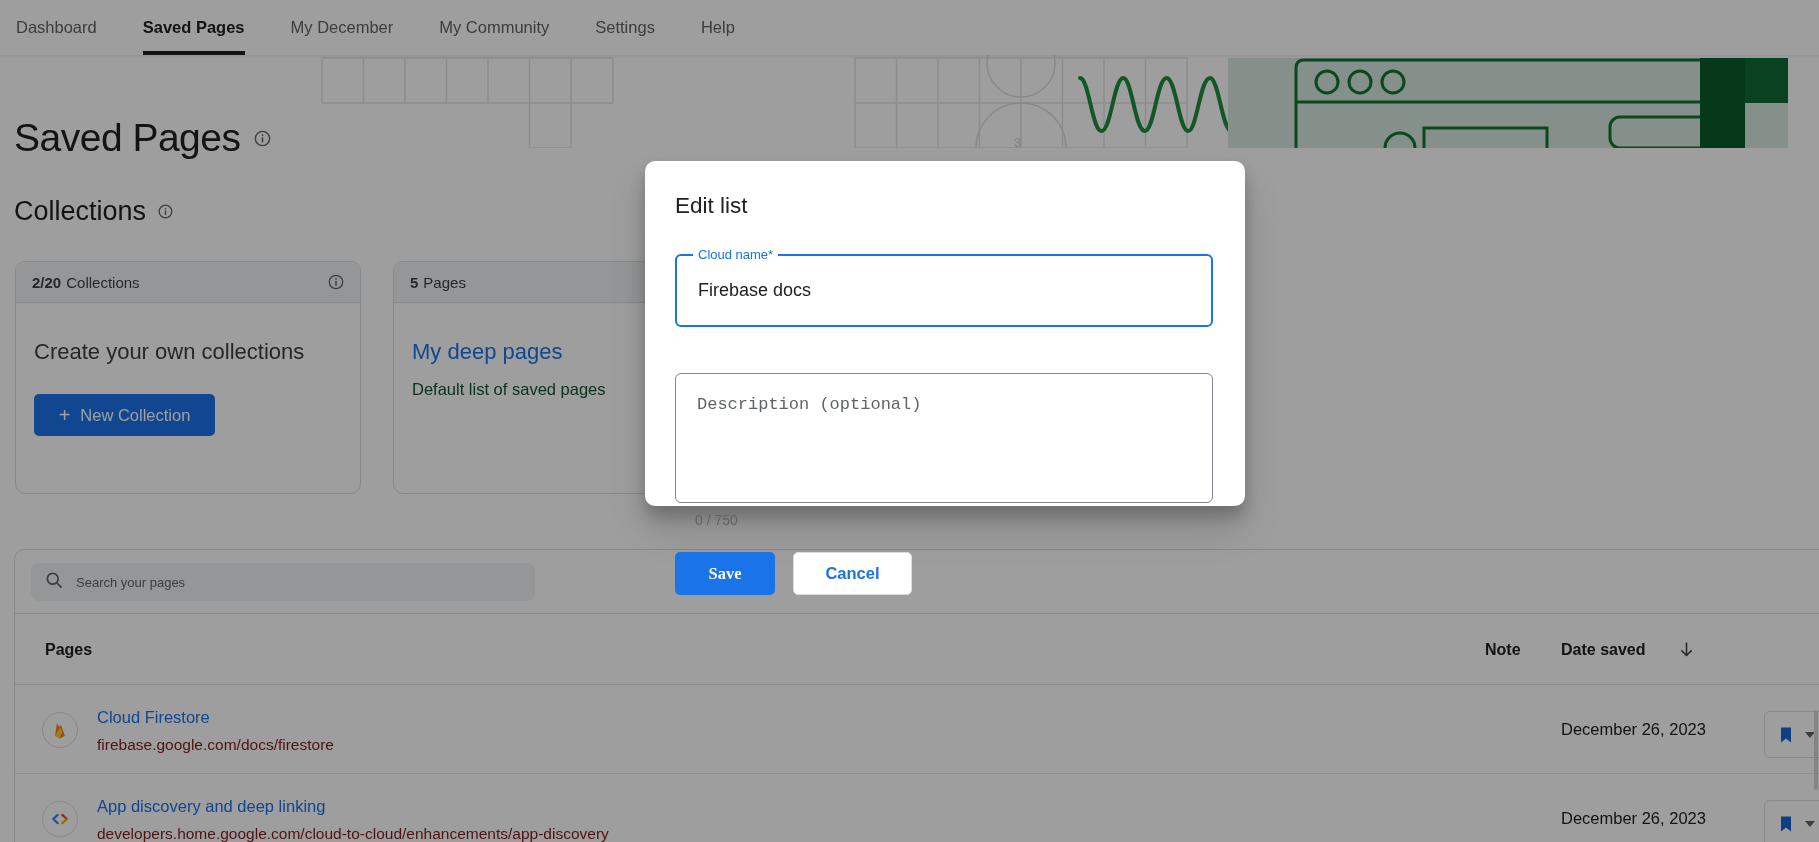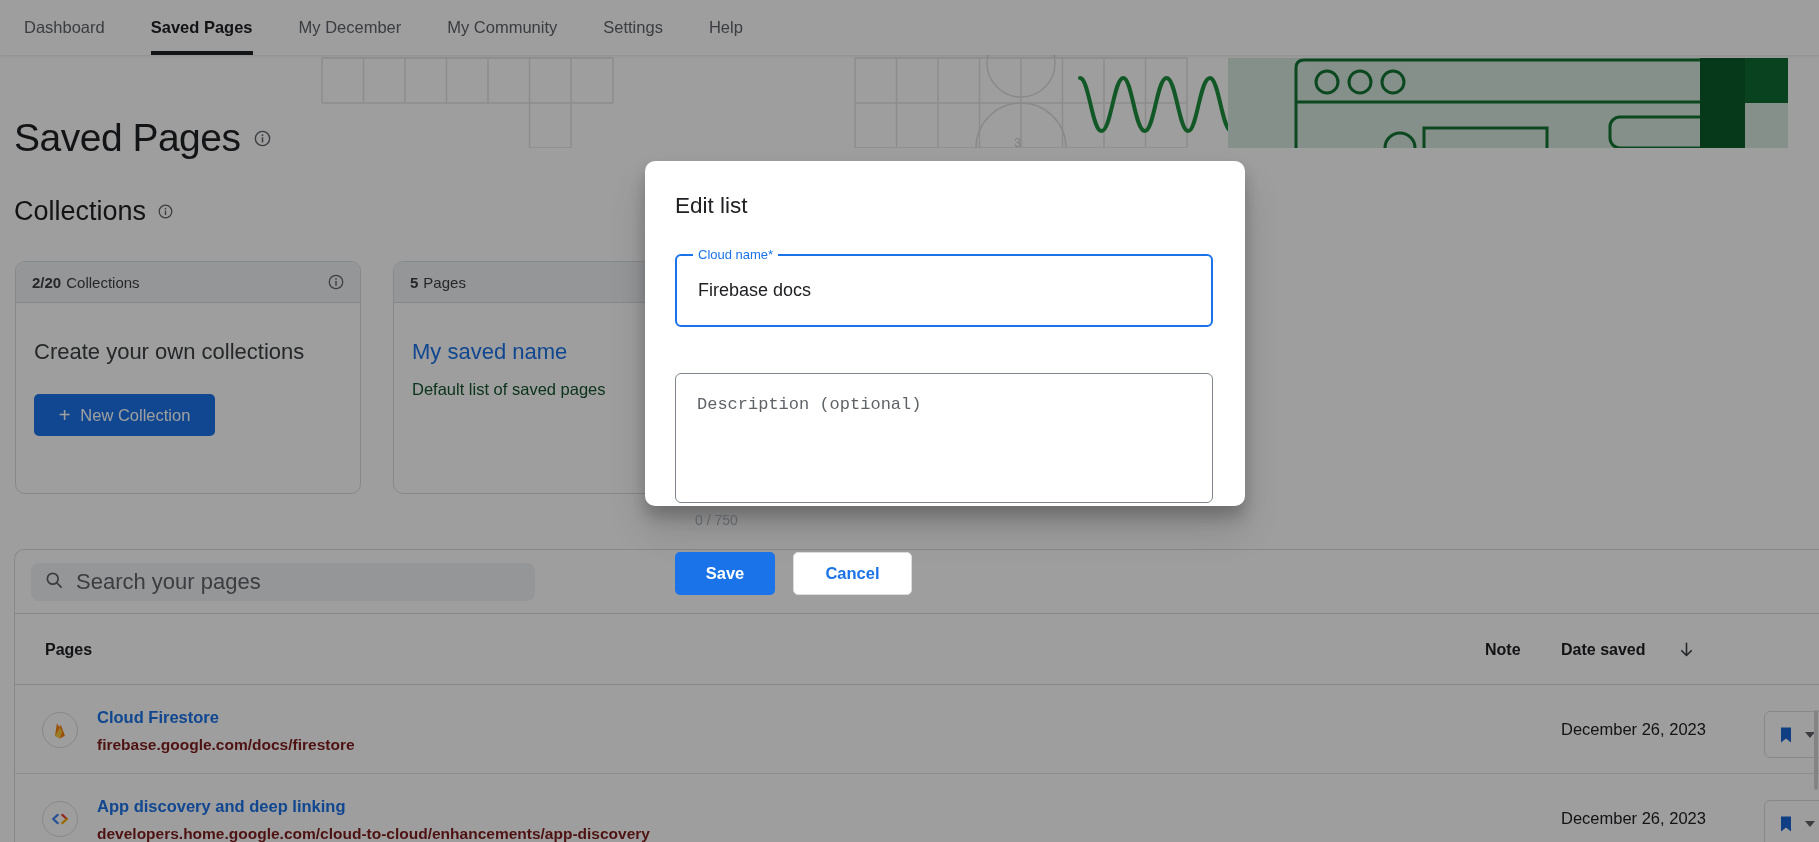--- a/index.html
+++ b/index.html
@@ -2,21 +2,21 @@
 <html><head>
 <meta charset="utf-8">
 <style>
   * { margin:0; padding:0; box-sizing:border-box; }
   html,body { width:1819px; height:842px; overflow:hidden; background:#fff;
               font-family:"Liberation Sans", sans-serif; position:relative; }
   .stage { position:absolute; inset:0; width:1819px; height:842px; }
 
   
   .nav { position:absolute; left:0; top:0; width:1819px; height:55px; background:#fff;
-         display:flex; align-items:stretch; padding-left:24px; z-index:2;
+         display:flex; align-items:stretch; padding-left:16px; z-index:2;
          box-shadow:0 1px 3px rgba(0,0,0,0.10); }
   .nav-item { display:flex; align-items:center; font-size:16.5px; color:#5f6368;
               margin-right:46px; cursor:pointer; white-space:nowrap; }
   .nav-item.active { color:#202124; font-weight:bold; box-shadow:inset 0 -4px 0 #202124; }
 
   
   .banner { position:absolute; left:0; top:55px; width:1819px; height:93px; overflow:hidden; }
 
   
   .page-title { position:absolute; left:14px; top:116px; display:flex; align-items:center;
@@ -46,35 +46,35 @@
 
   
   .panel { position:absolute; left:14px; top:549px; width:1805px; height:293px;
            background:#fff; border:1px solid #dadce0; border-bottom:none; border-right:none;
            border-radius:10px 0 0 0; z-index:3;}
   .toolbar { position:relative; height:64px; border-bottom:1px solid #dadce0; }
   .search-box { position:absolute; left:16px; top:13px; width:504px; height:38px;
                 background:#f1f3f4; border-radius:8px; display:flex; align-items:center;
                 padding:0 13px; gap:12px; }
   .search-box input { flex:1; border:none; outline:none; background:transparent;
-                      font-size:22px; color:#4c1d95; font-family:"Liberation Sans", sans-serif;}
+                      font-size:13px; color:#4c1d95; font-family:"Liberation Sans", sans-serif;}
   .search-box input::placeholder { color:#5f6368; }
 
   .thead { position:relative; height:71px; border-bottom:1px solid #dadce0;
            font-size:16px; font-weight:bold; color:#202124; }
   .th { position:absolute; top:0; height:71px; display:flex; align-items:center; }
   .th.pages { left:30px; } .th.note { left:1470px; } .th.date { left:1546px; }
   .th.sort  { left:1662px; cursor:pointer; }
 
   .row { position:relative; height:89px; }
   .row.r1 { border-bottom:1px solid #e4e6e8; }
   .avatar { position:absolute; left:27px; top:27px; width:36px; height:36px; background:#fff;
             border:1px solid #dadce0; border-radius:50%; display:flex; align-items:center;
             justify-content:center; }
-  .row-main { position:absolute; left:82px; top:23px; display:flex; flex-direction:column; gap:9px;font-weight:bold; }
+  .row-main { position:absolute; left:82px; top:23px; display:flex; flex-direction:column; gap:9px; }
   .row-title { font-size:16.5px; color:#1a73e8; cursor:pointer; }
   .row-url   { font-size:15.5px; color:#7f1d1d; }
   .row-date  { position:absolute; left:1546px; top:0; height:100%; display:flex;
                align-items:center; font-size:16.5px; color:#202124; }
   .bm-btn { position:absolute; left:1749px; top:26px; width:72px; height:47px; background:#fff;
             border:1px solid #dadce0; border-radius:6px; display:flex; align-items:center;
             padding:0 11px; gap:9px; cursor:pointer; }
   .caret { width:0; height:0; border-left:5.5px solid transparent; border-right:5.5px solid transparent;
            border-top:6px solid #5f6368; }
   .scroll-thumb { position:absolute; right:1px; top:710px; width:4px; height:80px;
@@ -95,21 +95,21 @@
               font-family:"Liberation Sans", sans-serif; }
   .df { position:absolute; left:30px; top:212px; width:538px; height:130px;
         border:1px solid #80868b; border-radius:6px; }
   .df textarea { width:100%; height:100%; border:none; outline:none; resize:none;
                  background:transparent; padding:21px 18px 0 21px; font-size:17px; color:#14532d;
                  font-family:Liberation Mono, monospace; }
   .df textarea::placeholder { color:#5f6368; }
   .counter { position:absolute; left:50px; top:351px; font-size:14px; color:#5f6368; }
   .save-btn { position:absolute; left:30px; top:391px; width:100px; height:43px; background:#1a73e8;
               color:#fff; border:none; border-radius:5px; font-size:16.5px; font-weight:bold;
-              cursor:pointer; font-family:Liberation Sans, sans-serif;}
+              cursor:pointer; font-family:Liberation Serif, serif;}
   .cancel-btn { position:absolute; left:148px; top:391px; width:119px; height:43px; background:#fff;
                 color:#1a73e8; border:1px solid #dadce0; border-radius:5px; font-size:16.5px;
                 font-weight:bold; cursor:pointer; font-family:"Liberation Sans", sans-serif;}
 </style>
 </head>
 <body>
 
 <div class="stage">
 
   <div class="nav">
@@ -201,21 +201,21 @@
       </button>
     </div>
   </div>
 
   <div class="card c2">
     <div class="card-header">
       <b>5</b>
       <span>Pages</span>
     </div>
     <div class="card-body">
-      <div class="card-link">My saved name</div>
+      <div class="card-link">My deep pages</div>
       <div class="card-desc">Default list of saved pages</div>
     </div>
   </div>
 
   <div class="panel">
     <div class="toolbar">
       <div class="search-box">
         <span>
           <svg width="20" height="20" viewBox="0 0 24 24" fill="none" stroke="#5f6368" stroke-width="2.1">
               <circle cx="10.5" cy="10.5" r="6.5"></circle>

